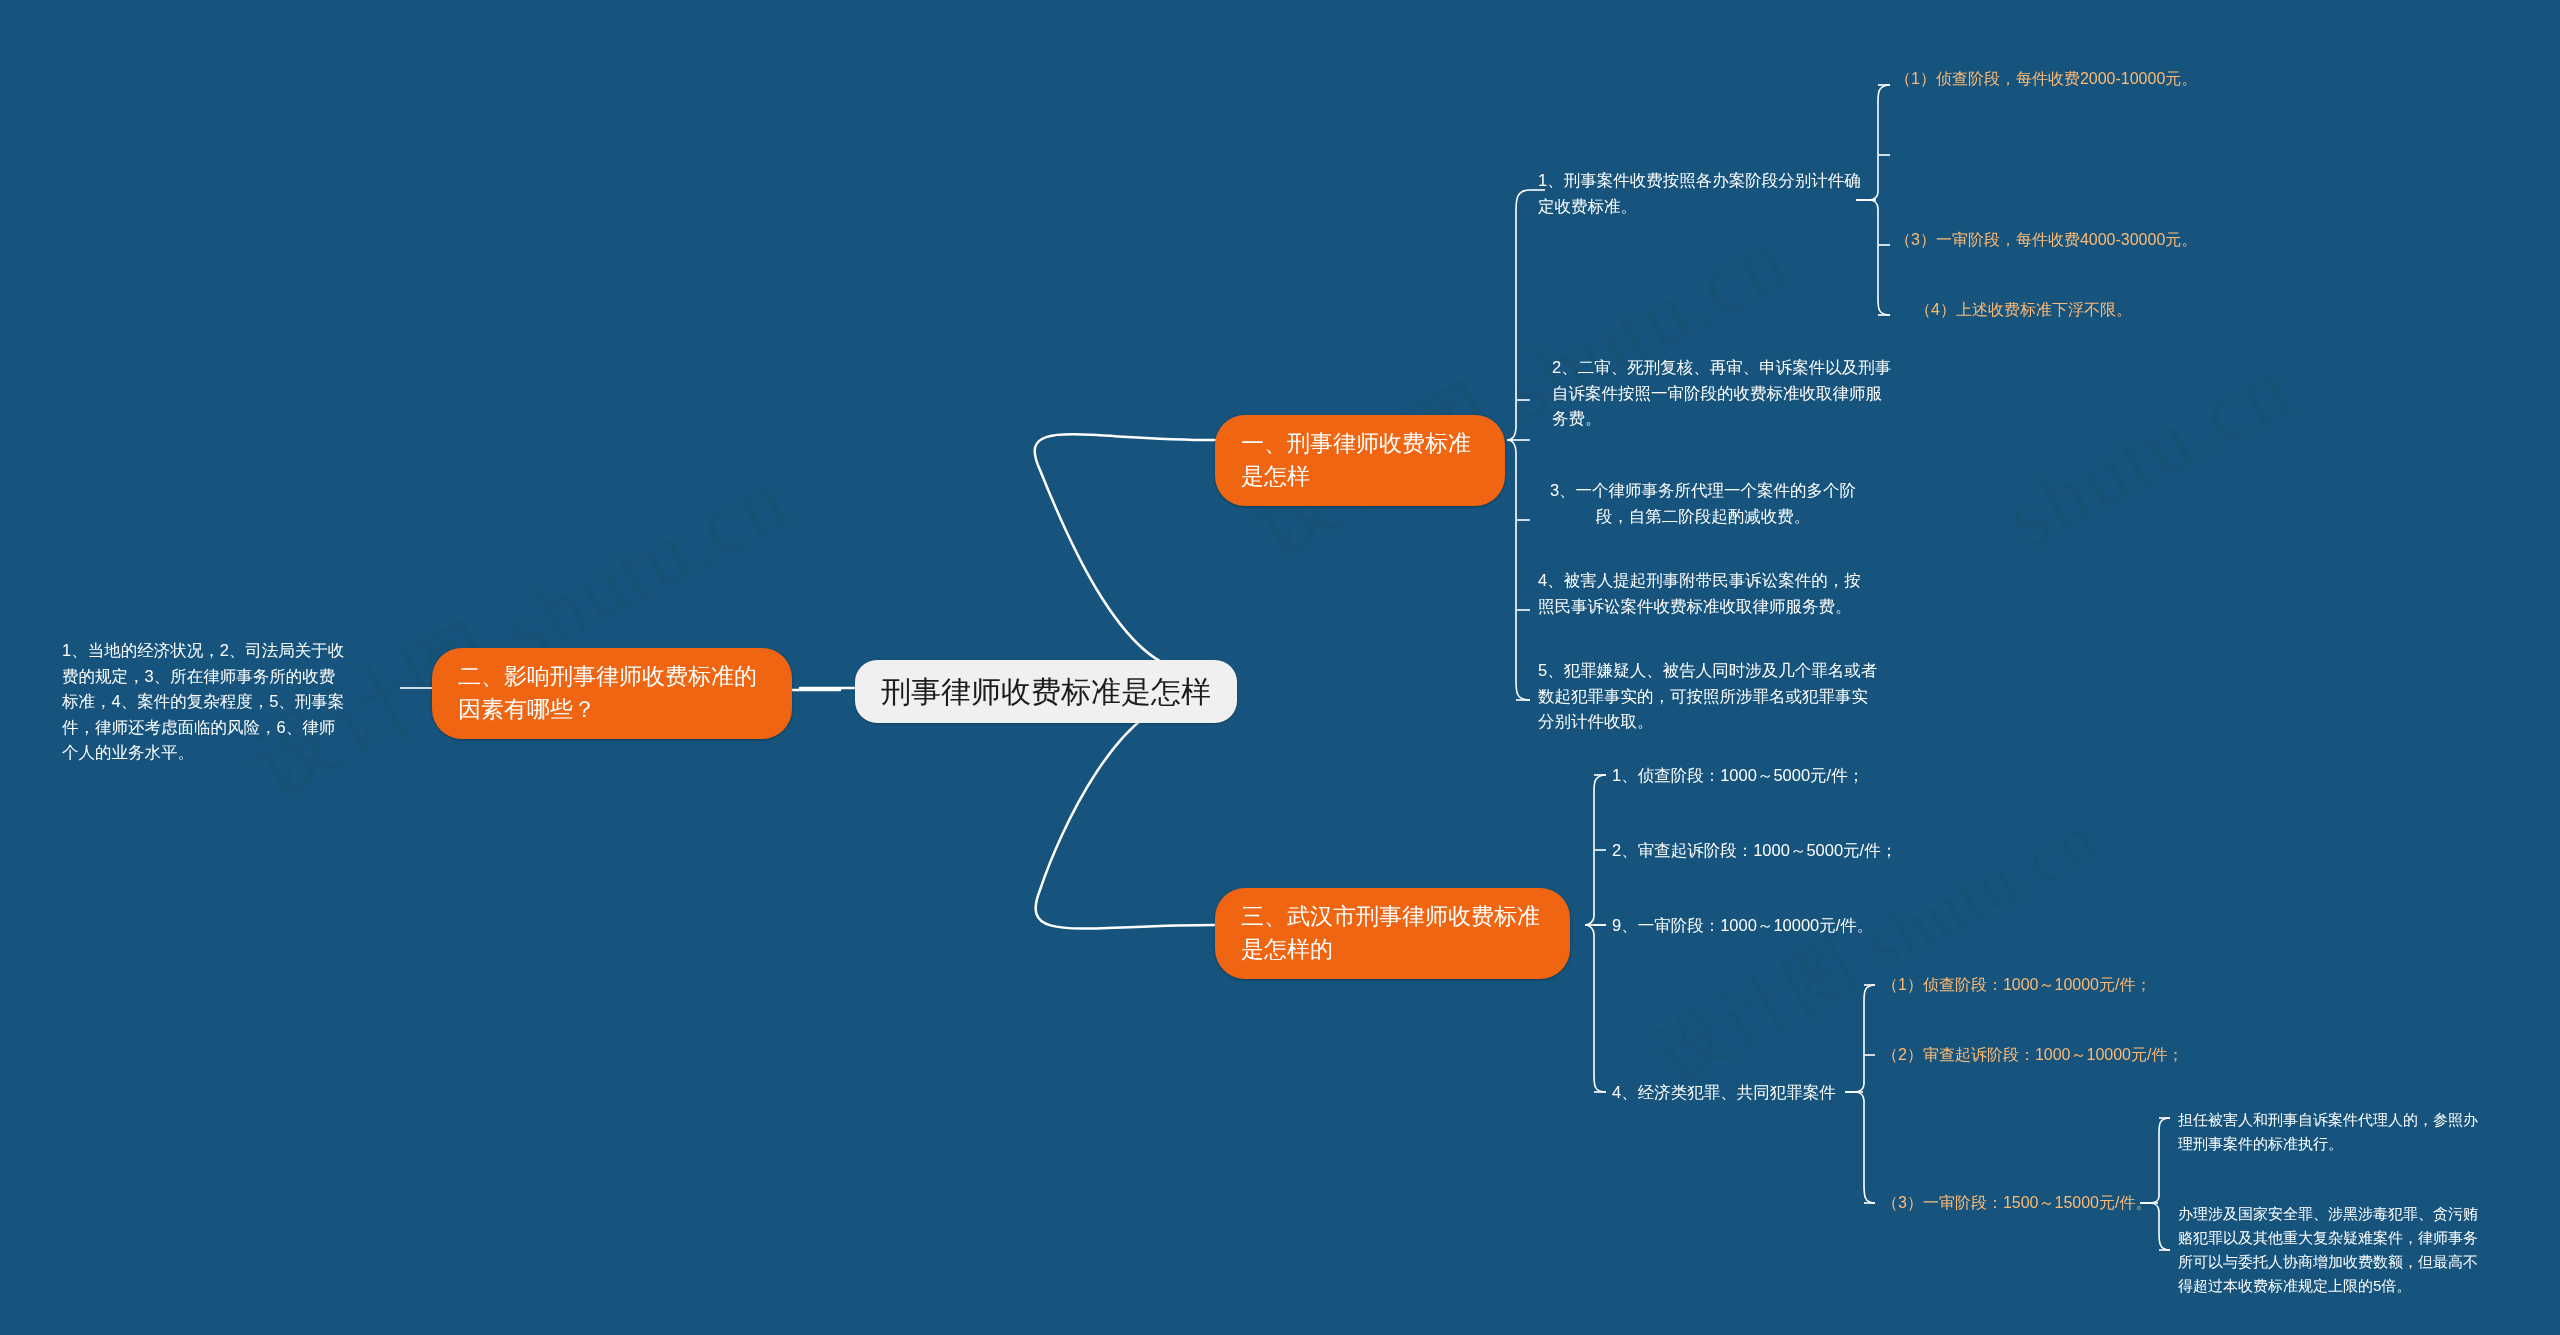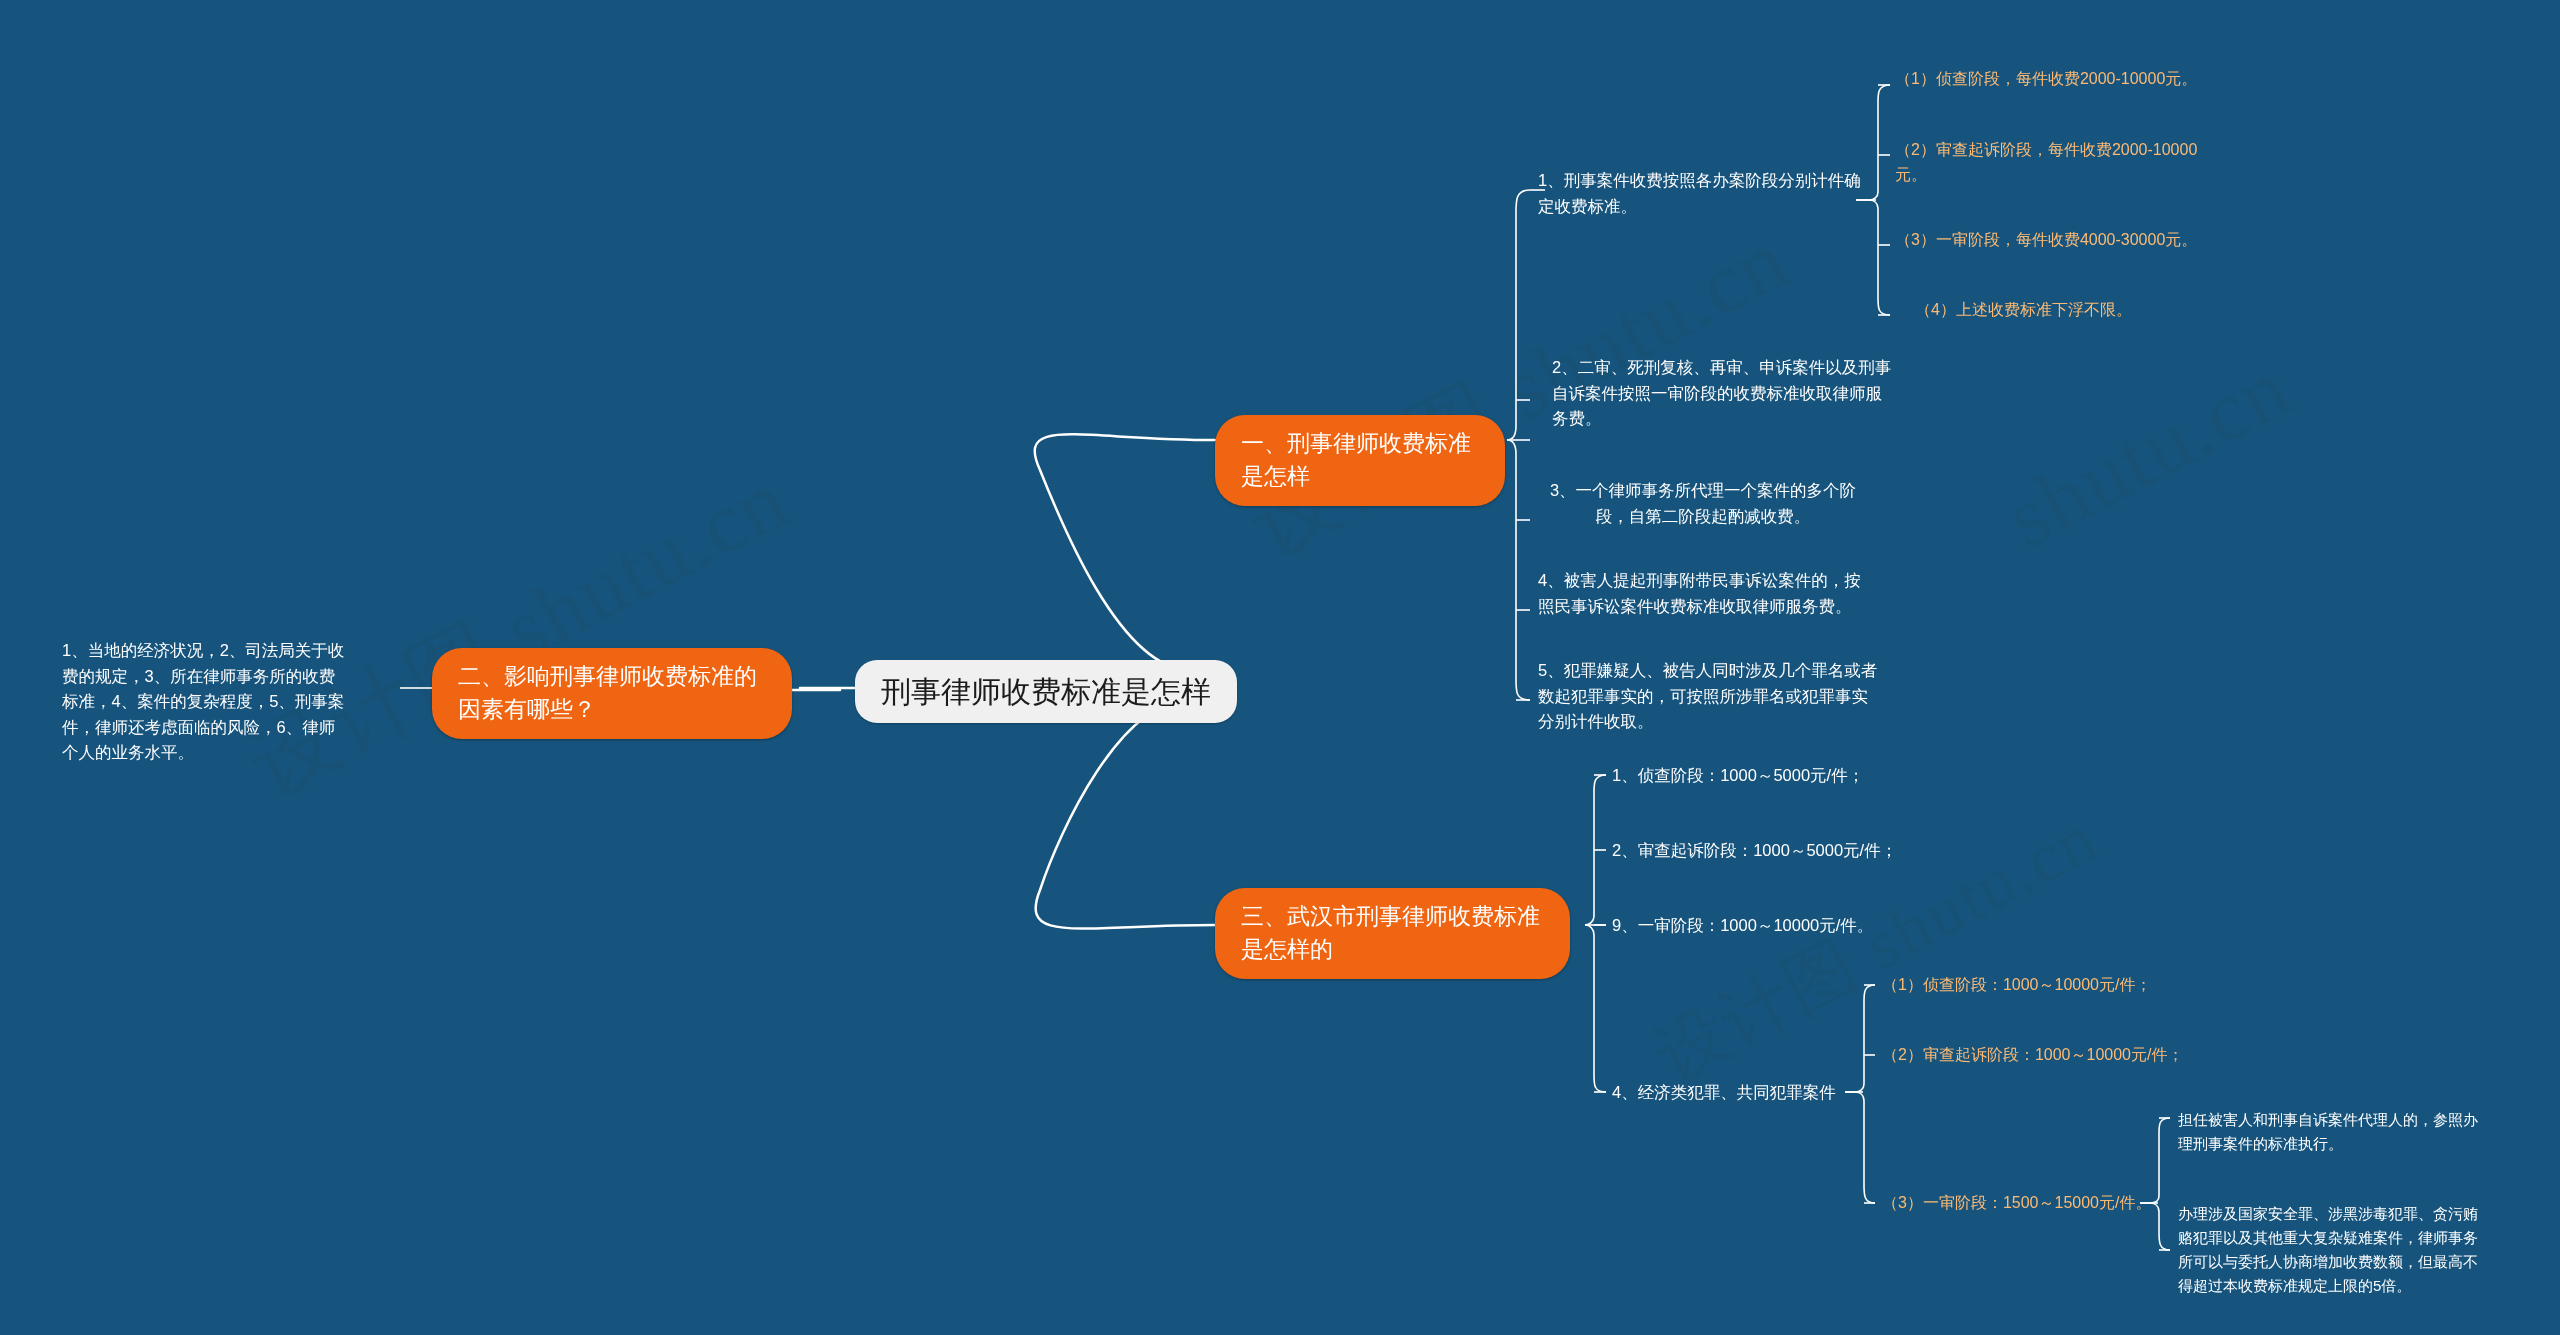--- a/index.html
+++ b/index.html
@@ -175,21 +175,20 @@
   </svg>
 
   <div class="node branch-node" style="left:1215px; top:415px; width:290px;">一、刑事律师收费标准是怎样</div>
 
   <div class="node root-node" style="left:855px; top:660px;">刑事律师收费标准是怎样</div>
 
   <div class="node leaf" style="left:1538px; top:168px; width:330px;">1、刑事案件收费按照各办案阶段分别计件确定收费标准。</div>
 
   <div class="node leaf-sm" style="left:1895px; top:67px; width:330px;">（1）侦查阶段，每件收费2000-10000元。</div>
 
-  <div class="node leaf-sm" style="left:1895px; top:138px; width:330px;">（2）审查起诉阶段，每件收费2000-10000元。</div>
 
   <div class="node leaf-sm" style="left:1895px; top:228px; width:340px;">（3）一审阶段，每件收费4000-30000元。</div>
 
   <div class="node leaf-sm" style="left:1895px; top:298px; width:330px;margin-left:20px;">（4）上述收费标准下浮不限。</div>
 
   <div class="node leaf" style="left:1538px; top:355px; width:340px;margin-left:14px;">2、二审、死刑复核、再审、申诉案件以及刑事自诉案件按照一审阶段的收费标准收取律师服务费。</div>
 
   <div class="node leaf" style="left:1538px; top:478px; width:330px;text-align:center;">3、一个律师事务所代理一个案件的多个阶段，自第二阶段起酌减收费。</div>
 
   <div class="node leaf" style="left:1538px; top:568px; width:335px;">4、被害人提起刑事附带民事诉讼案件的，按照民事诉讼案件收费标准收取律师服务费。</div>

